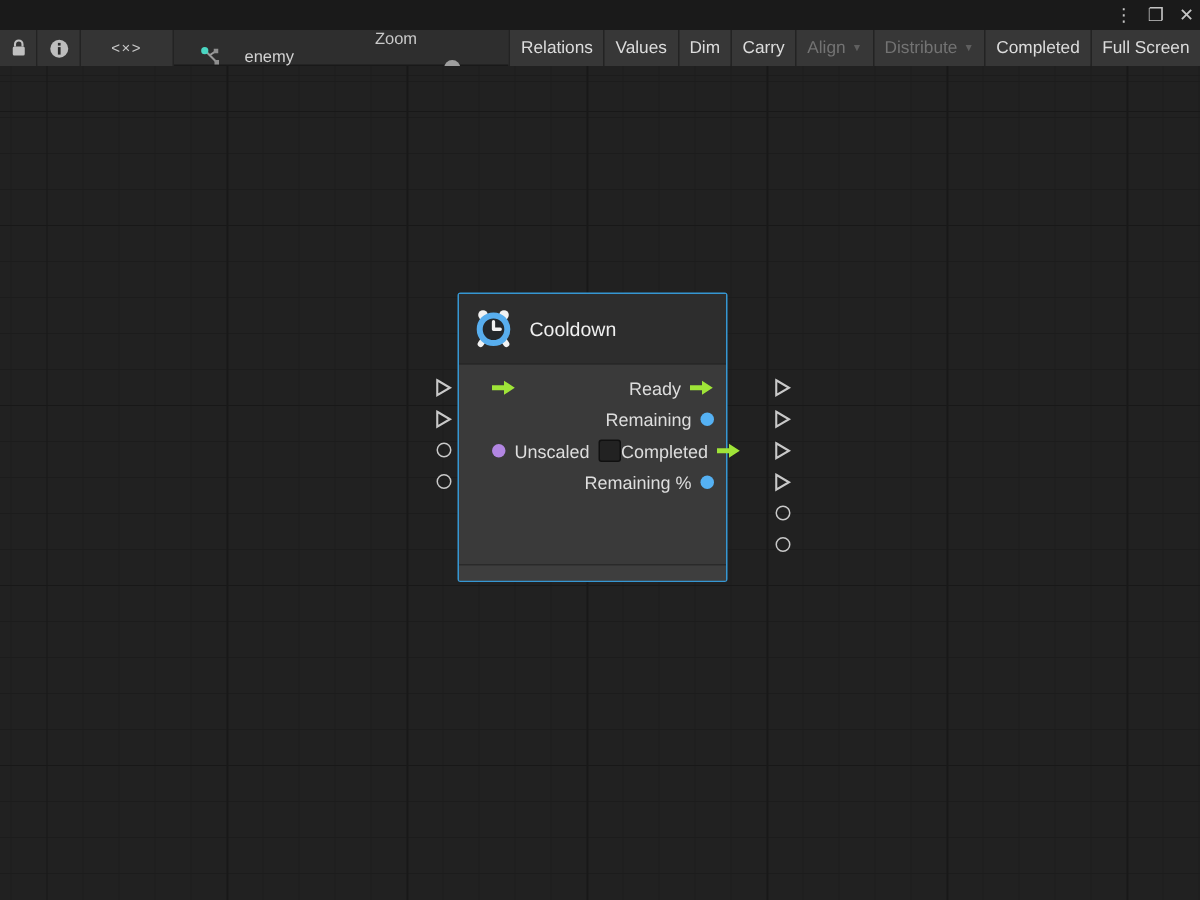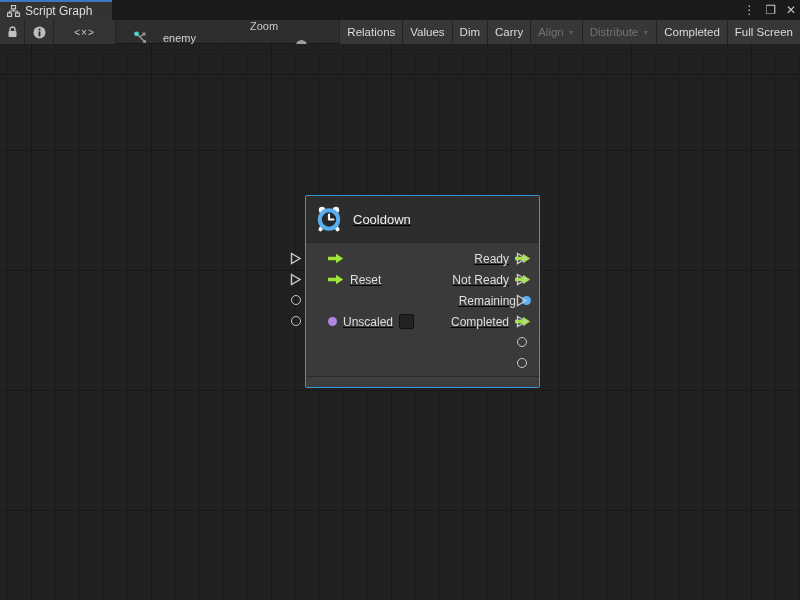--- a/index.html
+++ b/index.html
@@ -41,22 +41,22 @@
   
   .canvas { position:absolute; left:0; top:44px; width:800px; height:556px; background-color:#212121;
     background-image:
       repeating-linear-gradient(to right,  #181818 0 1px, transparent 1px 120px),
       repeating-linear-gradient(to bottom, #181818 0 1px, transparent 1px 120px),
       repeating-linear-gradient(to right,  #1c1c1c 0 1px, transparent 1px 24px),
       repeating-linear-gradient(to bottom, #1c1c1c 0 1px, transparent 1px 24px);
     background-position: 31px 0, 0 106px, 7px 0, 0 10px; }
 
   
-  .node { position:absolute; left:305px; top:151px; width:235px; height:193px;
-          border:1px solid #3697d3; background:#3a3a3a; border-radius:2px;text-decoration:underline; }
+  .node { position:absolute; left:305px; top:151px; width:180px; height:193px;
+          border:1px solid #3697d3; background:#3a3a3a; border-radius:2px; }
   .node-header { height:47px; background:#2d2d2d; display:flex; align-items:center; gap:10px;
                  padding-left:9px; border-bottom:1px solid #272727; }
   .node-title { color:#f0f0f0; font-size:13px; }
   .node-body { padding-top:5px;margin-left:14px; }
   .port-row { height:21px; display:flex; align-items:center; justify-content:space-between; }
   .pleft { display:flex; align-items:center; gap:6px; padding-left:8px; }
   .pright { display:flex; align-items:center; gap:6px; padding-right:8px; margin-left:auto; }
   .plabel { color:#dedede; font-size:12px; white-space:nowrap; }
   .dot { width:9px; height:9px; border-radius:50%; }
   .dot.blue { background:#55b1f3; }
@@ -70,31 +70,20 @@
   
   .hint { position:absolute; }
   .hint-circle { width:10px; height:10px; border:1.5px solid #c9c9c9; border-radius:50%; background:transparent; }
 
   svg { display:block; }
 </style>
 </head>
 <body>
 
 <div class="titlebar">
-  <div class="tab">
-    <span>
-      <svg width="13" height="12" viewBox="0 0 13 12">
-        <rect x="4.5" y="0.5" width="4" height="3.4" fill="none" stroke="#c8c8c8" stroke-width="1.2"></rect>
-        <path d="M6.5 4 v2 M2.5 6 h8 M2.5 6 v2 M10.5 6 v2" stroke="#c8c8c8" stroke-width="1.2" fill="none"></path>
-        <rect x="0.5" y="8" width="4" height="3.4" fill="none" stroke="#c8c8c8" stroke-width="1.2"></rect>
-        <rect x="8.5" y="8" width="4" height="3.4" fill="none" stroke="#c8c8c8" stroke-width="1.2"></rect>
-      </svg>
-    </span>
-    <span class="tab-label">Script Graph</span>
-  </div>
   <div class="win-controls">
     <span>⋮</span>
     <span>❐</span>
     <span>✕</span>
   </div>
 </div>
 
 <div class="toolbar">
   <div class="tb-seg seg-lock">
     <span>
@@ -194,34 +183,20 @@
             </svg>
         </div>
         <div class="pright">
           <span class="plabel">Ready</span>
           <svg width="16" height="11" viewBox="0 0 16 11">
             <path d="M0 3.8 h8 V0.8 L15.2 5.5 L8 10.2 V7.2 H0 Z" fill="#9fe438"></path>
             </svg>
         </div>
       </div>
 
-      <div class="port-row">
-        <div class="pleft">
-          <svg width="16" height="11" viewBox="0 0 16 11">
-            <path d="M0 3.8 h8 V0.8 L15.2 5.5 L8 10.2 V7.2 H0 Z" fill="#9fe438"></path>
-            </svg>
-          <span class="plabel">Reset</span>
-        </div>
-        <div class="pright">
-          <span class="plabel">Not Ready</span>
-          <svg width="16" height="11" viewBox="0 0 16 11">
-            <path d="M0 3.8 h8 V0.8 L15.2 5.5 L8 10.2 V7.2 H0 Z" fill="#9fe438"></path>
-            </svg>
-        </div>
-      </div>
 
 
       <div class="port-row">
         <div class="pright">
           <span class="plabel">Remaining</span>
           <span class="dot blue"></span>
         </div>
       </div>
 
       <div class="port-row">
@@ -231,20 +206,26 @@
           <span class="checkbox"></span>
         </div>
         <div class="pright">
           <span class="plabel">Completed</span>
           <svg width="16" height="11" viewBox="0 0 16 11">
             <path d="M0 3.8 h8 V0.8 L15.2 5.5 L8 10.2 V7.2 H0 Z" fill="#9fe438"></path>
             </svg>
         </div>
       </div>
 
+      <div class="port-row">
+        <div class="pright">
+          <span class="plabel">Remaining %</span>
+          <span class="dot blue"></span>
+        </div>
+      </div>
     </div>
 
     <div class="node-footer"></div>
 
     <div class="hint" style="left:-16px; top:56px;">
       <svg width="12" height="13" viewBox="0 0 12 13">
           <path d="M1.5 1.5 L10 6.5 L1.5 11.5 Z" fill="none" stroke="#c9c9c9" stroke-width="1.4"></path>
         </svg>
       </div>
     <div class="hint" style="left:-16px; top:77px;">

